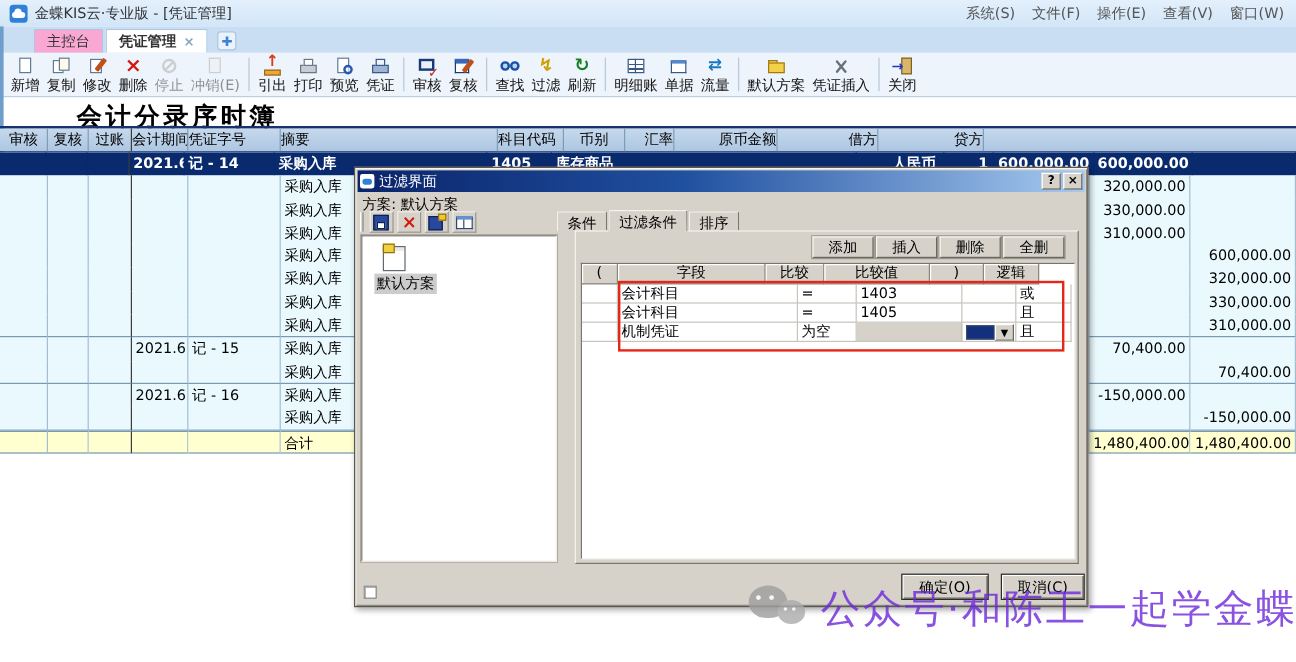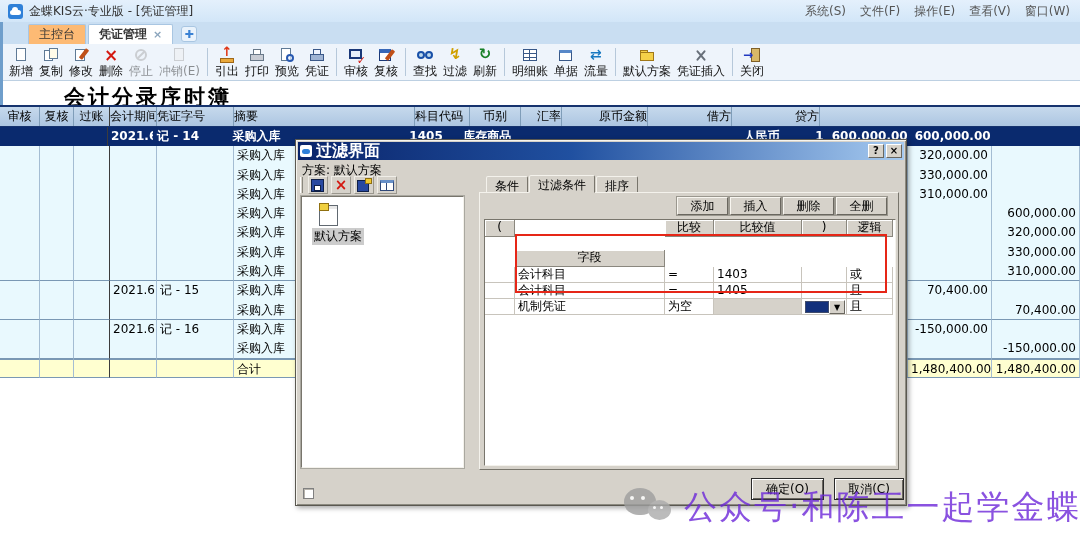--- a/index.html
+++ b/index.html
@@ -15,21 +15,21 @@
     background:#fff; border-radius:50%; }
   .applogo::after { content:""; position:absolute; left:2px; top:6px; width:11px; height:5px;
     background:#fff; border-radius:4px; }
   .wtitle { font-size:12px; color:#333; }
   .menubar { margin-left:auto; padding-right:10px; display:flex; gap:14px; }
   .menu-item { font-size:12px; color:#555; cursor:default; }
 
   
   .tabbar { position:absolute; left:0; top:22px; width:1080px; height:22px;
     background:#c9def2; display:flex; align-items:flex-end; padding-left:28px; }
-  .ntab { height:20px; background:#fdba74; border:1px solid #a9c6e2; border-bottom:none;
+  .ntab { height:20px; background:#f9a8d4; border:1px solid #a9c6e2; border-bottom:none;
     display:flex; align-items:center; padding:0 10px; font-size:12px; color:#333; margin-right:2px;
     border-radius:2px 2px 0 0; }
   .ntab.active { background:#ffffff; font-weight:bold; }
   .ntab-x { margin-left:6px; color:#8aa4bc; font-size:11px; line-height:11px; }
   .ntab-plus { width:16px; height:16px; margin:0 0 2px 6px; color:#3b82d4; font-size:11px;
     line-height:16px; text-align:center; background:#eaf3fc; border:1px solid #a9c6e2; border-radius:3px; }
 
   
   .toolbar { position:absolute; left:0; top:44px; width:1080px; height:37px;
     background:#eef4fb; border-bottom:1px solid #bdd0e2; display:flex; align-items:center; padding-left:6px; }
@@ -101,21 +101,21 @@
   .trow.total .td { background:#ffffd0; border-top:1px solid #7a98b4; border-bottom:1px solid #7a98b4; height:19px; }
 
   
   .dialog { position:absolute; left:295px; top:139px; width:612px; height:367px;
     background:#d6d2ca; border:1px solid #5a5850; z-index:20;
     box-shadow:inset 1px 1px 0 #f6f4ee, inset -1px -1px 0 #8c8a80, 2px 2px 5px rgba(0,0,0,.35); }
   .dlg-titlebar { position:absolute; left:2px; top:2px; right:2px; height:18px;
     background:linear-gradient(90deg,#0a246a,#2050a0 45%,#a6caf0); display:flex; align-items:center; }
   .dlglogo { position:relative; width:12px; height:12px; margin:0 4px 0 2px; background:#fff; border-radius:2px; }
   .dlglogo::after { content:""; position:absolute; left:2px; top:4px; width:8px; height:5px; background:#2f80d8; border-radius:4px; }
-  .dlg-title { color:#fff; font-size:16px; font-weight:bold; }
+  .dlg-title { color:#fff; font-size:12px; font-weight:normal; }
   .dlg-tb-btns { margin-left:auto; display:flex; gap:2px; padding-right:2px; }
   .tbtn { width:16px; height:14px; background:#d6d2ca; border:1px solid; border-color:#fff #6a675f #6a675f #fff;
     font:bold 10px/12px "DejaVu Sans",sans-serif; text-align:center; color:#000; }
   .scheme-label { position:absolute; left:6px; top:22px; font-size:12px; color:#000; }
   .dlg-toolbar { position:absolute; left:4px; top:36px; display:flex; align-items:center; gap:3px; }
   .dlg-handle { width:3px; height:16px; border-left:1px solid #fff; border-right:1px solid #8a877e; margin-right:2px; }
   .dtbi { width:20px; height:18px; display:flex; align-items:center; justify-content:center;
     border:1px solid; border-color:#f0eee8 #9a978e #9a978e #f0eee8; background:#d6d2ca; }
   .dic { position:relative; width:16px; height:15px; display:block; }
   .dic::before,.dic::after { position:absolute; content:""; box-sizing:border-box; }
@@ -129,21 +129,21 @@
 
   .scheme-list { position:absolute; left:5px; top:56px; width:163px; height:272px; background:#fff;
     border:1px solid; border-color:#78756c #f4f2ec #f4f2ec #78756c; box-shadow:0 0 0 1px #aaa8a0; }
   .scheme-icon { position:absolute; left:16px; top:6px; width:20px; height:22px; }
   .scheme-icon::before { content:""; position:absolute; left:1px; top:2px; width:17px; height:19px;
     background:#fff; border:1px solid #606870; box-shadow:inset 0 3px 0 #e8e8e8; }
   .scheme-icon::after { content:""; position:absolute; left:1px; top:0; width:8px; height:6px;
     background:#f0d040; border:1px solid #907010; }
   .scheme-item-label { position:absolute; left:10px; top:31px; font-size:12px; background:#cccccc; padding:0 2px; }
 
-  .dlg-tabs { position:absolute; left:190px; top:35px; display:flex; align-items:flex-end; height:18px; }
+  .dlg-tabs { position:absolute; left:168px; top:35px; display:flex; align-items:flex-end; height:18px; }
   .dtab { height:17px; padding:1px 8px; font-size:12px; background:#d6d2ca;
     border:1px solid; border-color:#f4f2ec #78756c transparent #f4f2ec; border-radius:2px 2px 0 0; margin-right:1px; }
   .dtab.on { height:18px; z-index:2; font-weight:normal; box-shadow:0 1px 0 #d6d2ca; }
 
   .dlg-panel { position:absolute; left:183px; top:52px; width:420px; height:278px; background:#d6d2ca;
     border:1px solid; border-color:#f4f2ec #78756c #78756c #f4f2ec; }
   .panel-btns { position:absolute; left:197px; top:4px; display:flex; gap:2px; }
   .dbtn { width:51px; height:18px; background:#d6d2ca; font-size:12px; line-height:15px; text-align:center;
     border:1px solid; border-color:#f8f6f0 #6a675f #6a675f #f8f6f0; box-shadow:0 0 0 1px #9a978e;
     font-family:inherit; color:#000; }
@@ -562,21 +562,21 @@
     <div class="dlg-panel">
       <div class="panel-btns">
           <button class="dbtn">添加</button>
           <button class="dbtn">插入</button>
           <button class="dbtn">删除</button>
           <button class="dbtn">全删</button>
         </div>
       <div class="fgrid">
         <div class="fgrid-head">
             <div class="gth" style="width: 30px;">(</div>
-            <div class="gth" style="width: 150px; margin-top: 30px;">字段</div>
+            <div class="gth" style="width: 123px;">字段</div>
             <div class="gth" style="width: 49px;">比较</div>
             <div class="gth" style="width: 88px;">比较值</div>
             <div class="gth" style="width: 45px;">)</div>
             <div class="gth" style="width: 46px;">逻辑</div>
           </div>
         <div>
             <div class="grow">
               <div class="gtd al-c" style="width: 30px;"></div>
               <div class="gtd al-l" style="width: 150px;">会计科目</div>
               <div class="gtd al-l" style="width: 49px;">=</div>

